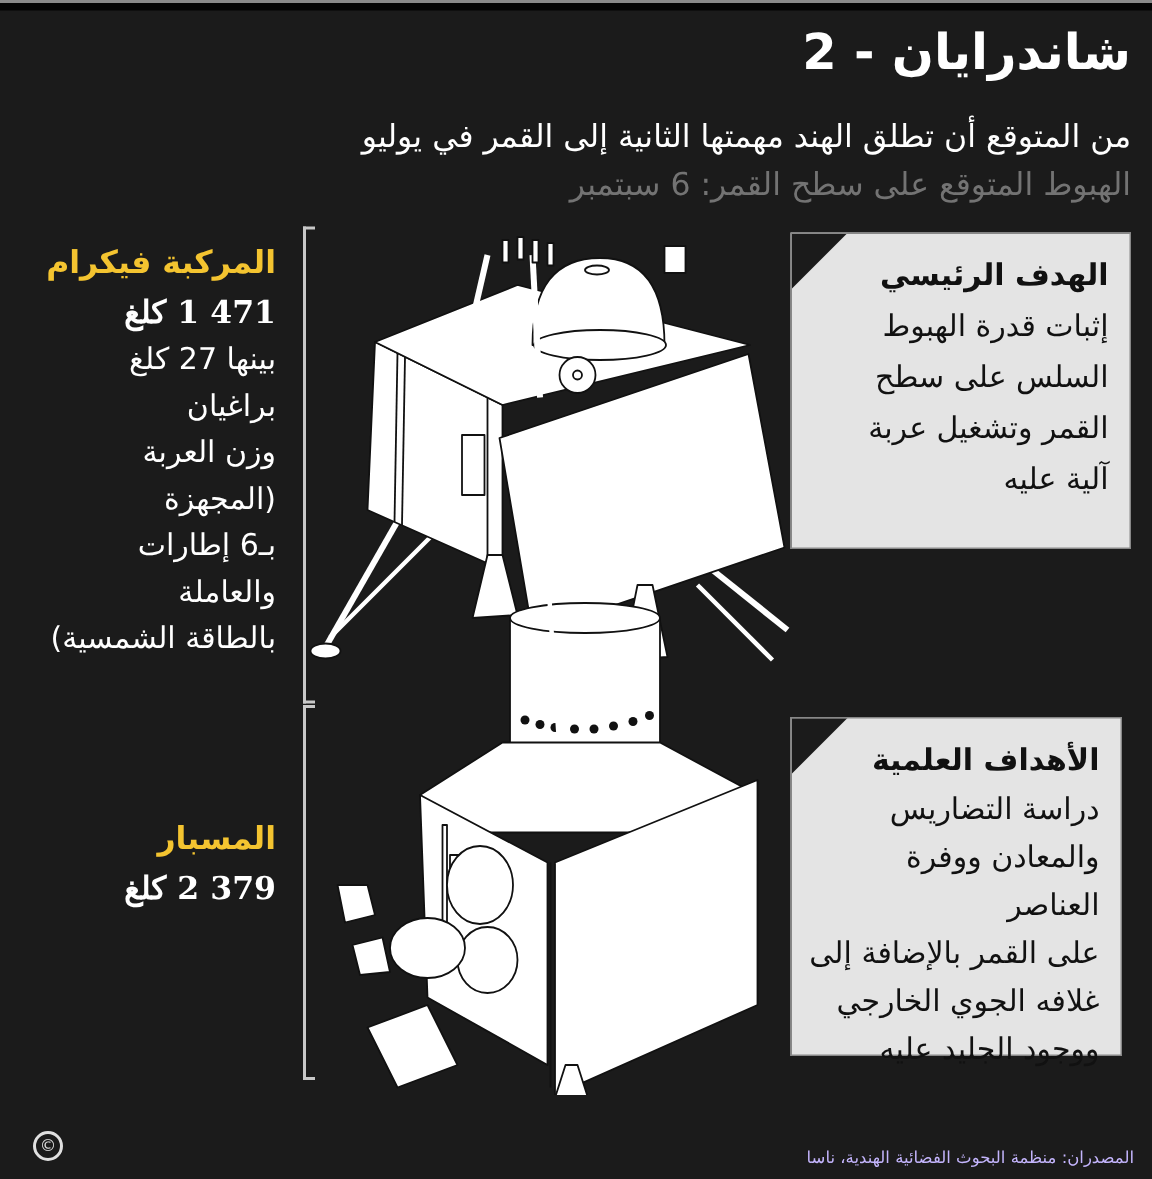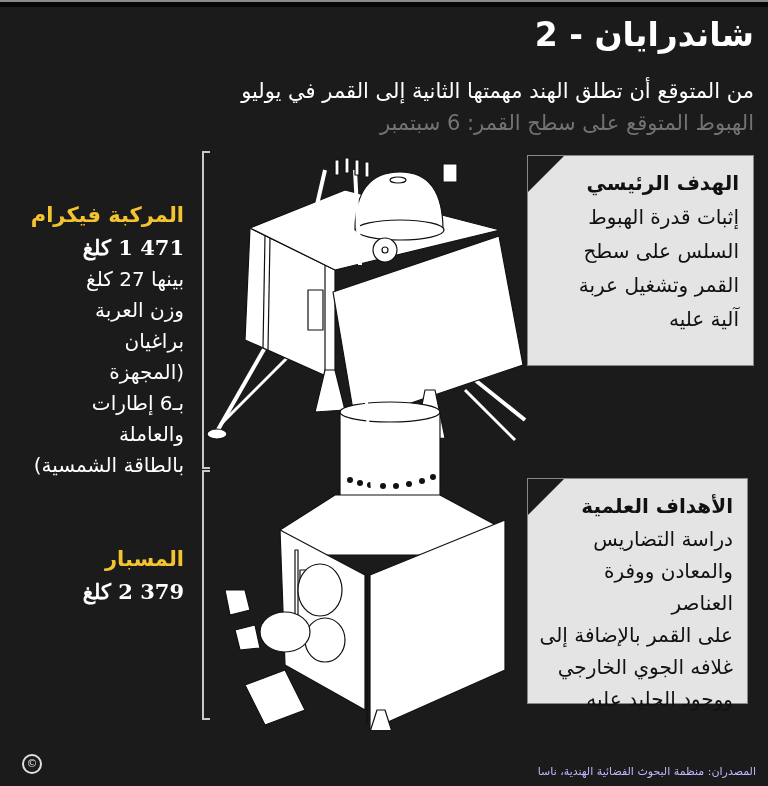--- a/index.html
+++ b/index.html
@@ -54,26 +54,26 @@
 </head>
 <body>
 
 <div class="topbar-line"></div>
 <div class="topbar"></div>
 
 <div class="title rtl">شاندرايان - 2</div>
 <div class="subtitle rtl">من المتوقع أن تطلق الهند مهمتها الثانية إلى القمر في يوليو</div>
 <div class="landing rtl">الهبوط المتوقع على سطح القمر: 6 سبتمبر</div>
 
-<div class="left-block rtl" style="top:158px;margin-top:40px;">
+<div class="left-block rtl" style="top:158px;">
   <div class="lbl-yellow">المركبة فيكرام</div>
   <div class="lbl-white-b">471 1 كلغ</div>
   <div class="lbl-white">بينها 27 كلغ</div>
+  <div class="lbl-white">براغيان</div>
   <div class="lbl-white">وزن العربة</div>
-  <div class="lbl-white">براغيان</div>
   <div class="lbl-white">(المجهزة</div>
   <div class="lbl-white">بـ6 إطارات</div>
   <div class="lbl-white">والعاملة</div>
   <div class="lbl-white">بالطاقة الشمسية)</div>
 </div>
 
 <div class="left-block rtl" style="top:527px;margin-top:15px;">
   <div class="lbl-yellow">المسبار</div>
   <div class="lbl-white-b">379 2 كلغ</div>
 </div>

